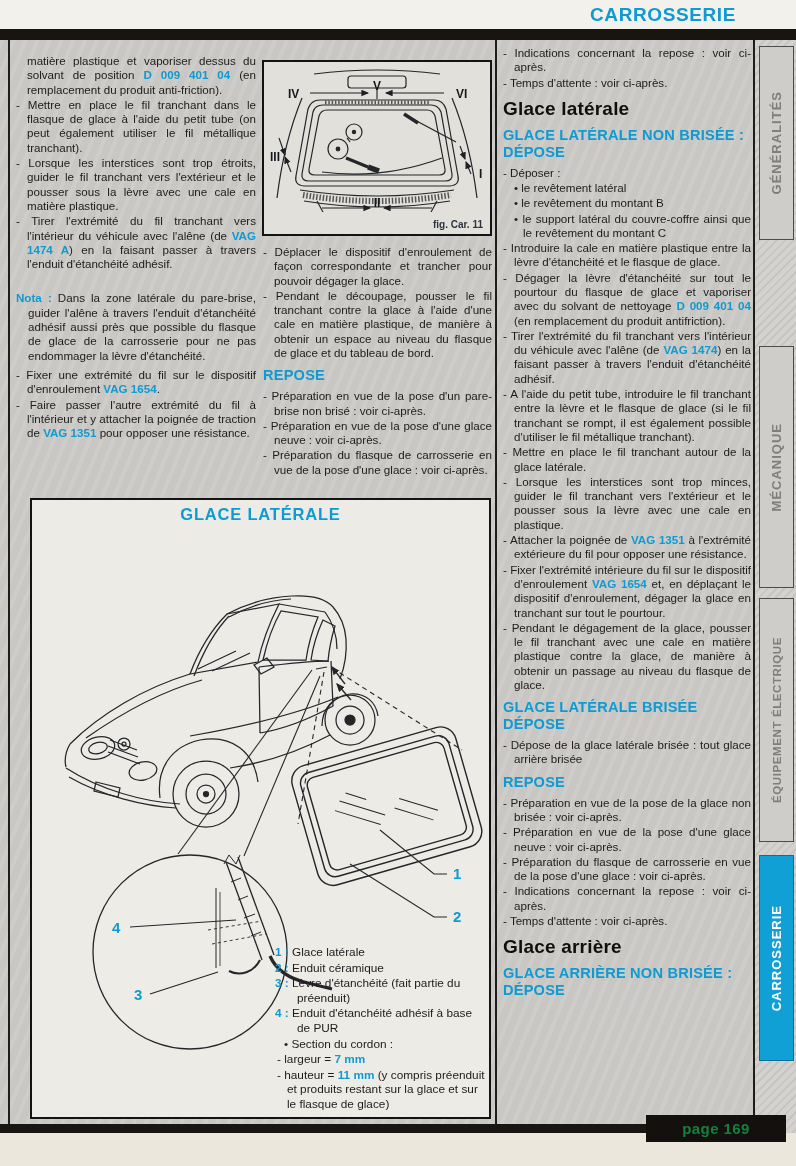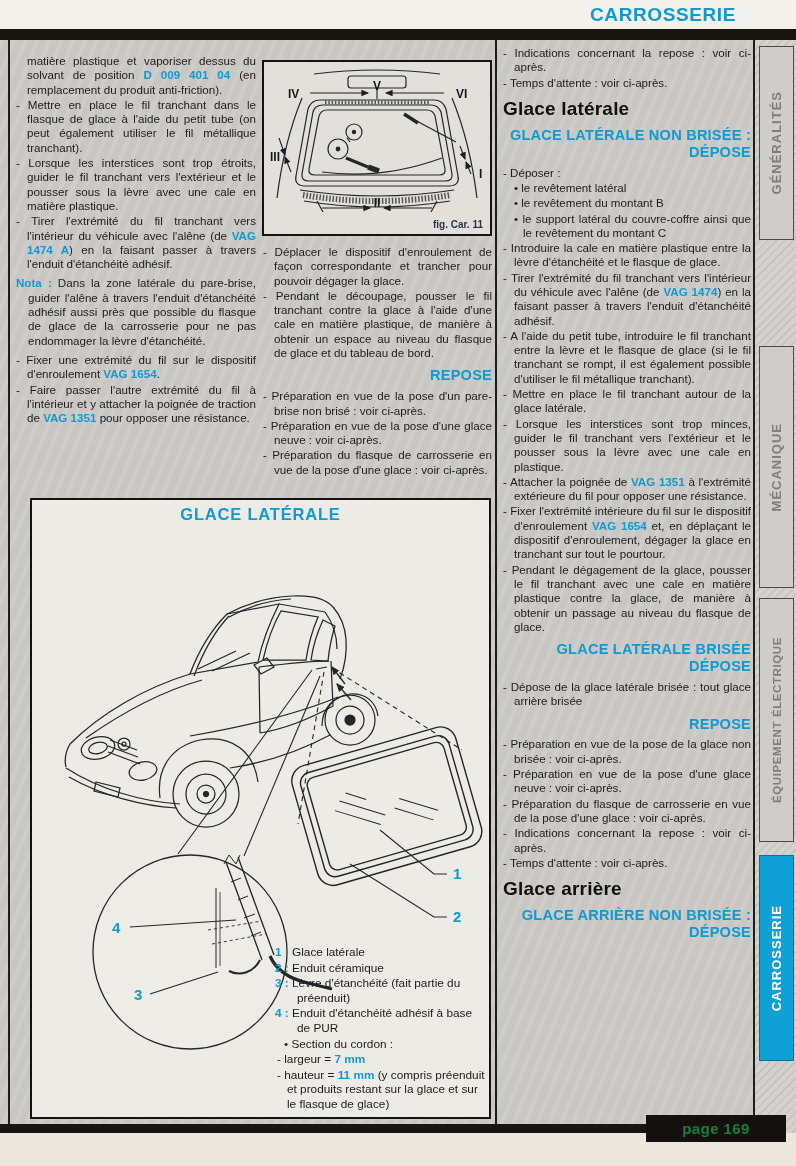--- a/index.html
+++ b/index.html
@@ -31,26 +31,26 @@
   .tab.active span{color:#ffffff;}
   
   .text-col{position:absolute;font-size:11.6px;line-height:14.3px;color:#1c1c1c;
     text-align:justify;}
   .col-left{left:16px;top:14px;width:240px;}
   .col-middle{left:263px;top:205px;width:229px;}
   .col-right{left:503px;top:6px;width:248px;}
   .para{margin:0 0 1px 0;position:relative;}
   .li{padding-left:11px;text-indent:-11px;}
   .cont{padding-left:11px;}
-  .nota{padding-left:12px;text-indent:-12px;margin-top:5px;margin-bottom:5px;}
+  .nota{padding-left:12px;text-indent:-12px;margin-top:20px;margin-bottom:5px;}
   .sub{padding-left:20px;text-indent:-9px;}
   .h1{font-size:19px;font-weight:bold;color:#0f0f0f;margin:9px 0 5px;text-align:left;
     letter-spacing:.2px;line-height:1.1;}
   .h2{font-size:14.6px;font-weight:bold;color:#0f9ad2;margin:7px 0 5px;line-height:1.16;
-    text-align:right;letter-spacing:.2px;}
+    text-align:left;letter-spacing:.2px;}
   .acc{color:#0f9ad2;font-weight:bold;}
   
   .figcar11{position:absolute;left:262px;top:20px;width:230px;height:176px;
     border:2px solid #131313;background:#e2e0db;box-sizing:border-box;}
   .figcar11 .cap{position:absolute;right:7px;bottom:4px;font-size:10px;font-weight:bold;
     color:#2b3442;}
   
   .figglace{position:absolute;left:30px;top:458px;width:461px;height:621px;
     border:2px solid #131313;background:#edebe6;box-sizing:border-box;}
   .figglace .ftitle{position:absolute;left:0;top:5px;width:100%;text-align:center;
@@ -103,20 +103,21 @@
   <div class="text-col col-right">
       <div class="para li"><span>- </span><span>Indications concernant la repose : voir ci-après.</span></div>
       <div class="para li"><span>- </span><span>Temps d'attente : voir ci-après.</span></div>
       <div class="para h1"><span>Glace latérale</span></div>
       <div class="para h2"><span>GLACE LATÉRALE NON BRISÉE : DÉPOSE</span></div>
       <div class="para li"><span>- </span><span>Déposer :</span></div>
       <div class="para sub"><span>• </span><span>le revêtement latéral</span></div>
       <div class="para sub"><span>• </span><span>le revêtement du montant B</span></div>
       <div class="para sub"><span>• </span><span>le support latéral du couvre-coffre ainsi que le revêtement du montant C</span></div>
       <div class="para li"><span>- </span><span>Introduire la cale en matière plastique entre la lèvre d'étanchéité et le flasque de glace.</span></div>
+      <div class="para li"><span>- </span><span>Dégager la lèvre d'étanchéité sur tout le pourtour du flasque de glace et vaporiser avec du solvant de nettoyage </span><span class="acc">D 009 401 04</span><span> (en remplacement du produit antifriction).</span></div>
       <div class="para li"><span>- </span><span>Tirer l'extrémité du fil tranchant vers l'intérieur du véhicule avec l'alêne (de </span><span class="acc">VAG 1474</span><span>) en la faisant passer à travers l'enduit d'étanchéité adhésif.</span></div>
       <div class="para li"><span>- </span><span>A l'aide du petit tube, introduire le fil tranchant entre la lèvre et le flasque de glace (si le fil tranchant se rompt, il est également possible d'utiliser le fil métallique tranchant).</span></div>
       <div class="para li"><span>- </span><span>Mettre en place le fil tranchant autour de la glace latérale.</span></div>
       <div class="para li"><span>- </span><span>Lorsque les interstices sont trop minces, guider le fil tranchant vers l'extérieur et le pousser sous la lèvre avec une cale en plastique.</span></div>
       <div class="para li"><span>- </span><span>Attacher la poignée de </span><span class="acc">VAG 1351</span><span> à l'extrémité extérieure du fil pour opposer une résistance.</span></div>
       <div class="para li"><span>- </span><span>Fixer l'extrémité intérieure du fil sur le dispositif d'enroulement </span><span class="acc">VAG 1654</span><span> et, en déplaçant le dispositif d'enroulement, dégager la glace en tranchant sur tout le pourtour.</span></div>
       <div class="para li"><span>- </span><span>Pendant le dégagement de la glace, pousser le fil tranchant avec une cale en matière plastique contre la glace, de manière à obtenir un passage au niveau du flasque de glace.</span></div>
       <div class="para h2"><span>GLACE LATÉRALE BRISÉE DÉPOSE</span></div>
       <div class="para li"><span>- </span><span>Dépose de la glace latérale brisée : tout glace arrière brisée</span></div>
       <div class="para h2"><span>REPOSE</span></div>

